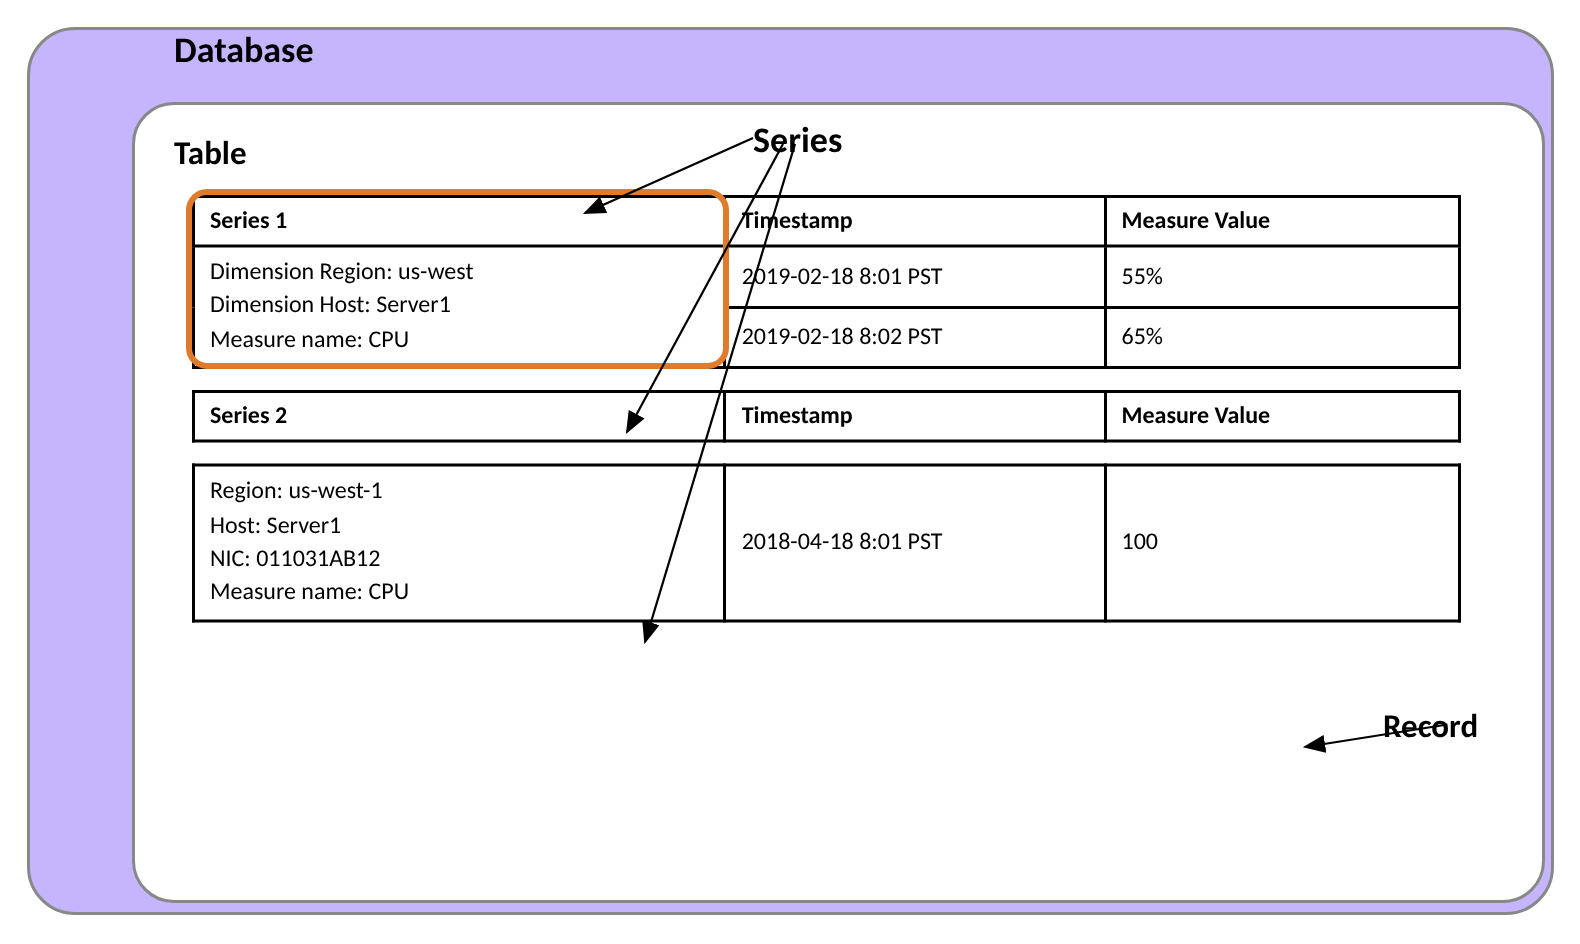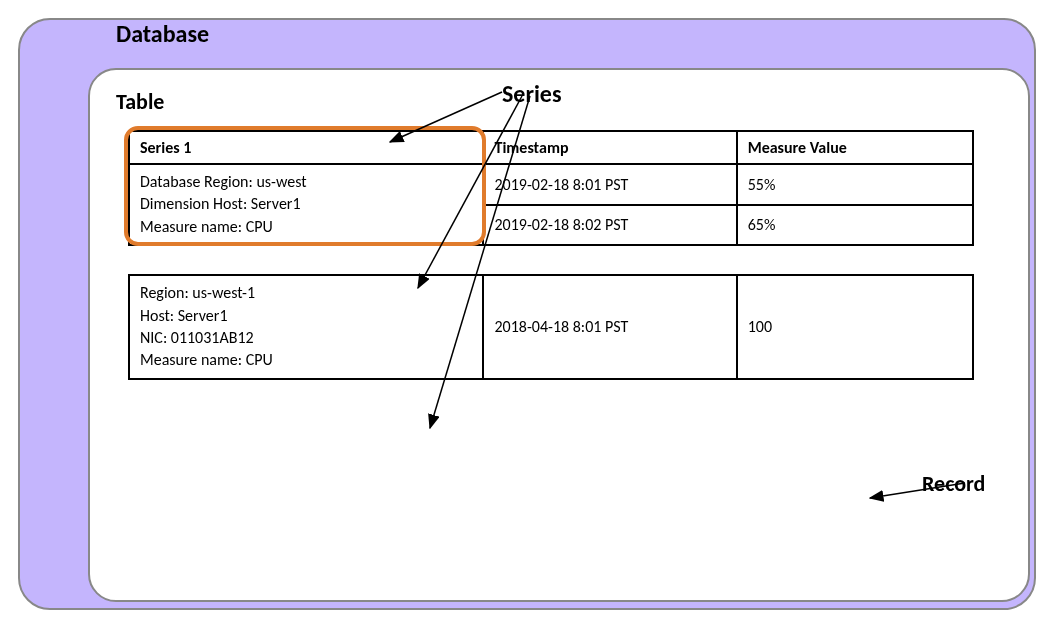--- a/index.html
+++ b/index.html
@@ -128,21 +128,21 @@
               <col class="col-val">
             </colgroup>
           <tbody>
               <tr>
             <th>Series 1</th>
             <th>Timestamp</th>
             <th>Measure Value</th>
           </tr>
           <tr>
             <td rowspan="2">
-              <div class="dim-line">Database Region: us-west</div>
+              <div class="dim-line">Dimension Region: us-west</div>
               <div class="dim-line">Dimension Host: Server1</div>
               <div class="dim-line">Measure name: CPU</div>
             </td>
             <td>2019-02-18 8:01 PST</td>
             <td>55%</td>
           </tr>
           <tr>
             <td>2019-02-18 8:02 PST</td>
             <td>65%</td>
           </tr>
@@ -150,20 +150,25 @@
           </table>
       </div>
 
       <table class="series-table">
         <colgroup>
             <col class="col-series">
             <col class="col-ts">
             <col class="col-val">
           </colgroup>
         <tbody>
+            <tr>
+          <th>Series 2</th>
+          <th>Timestamp</th>
+          <th>Measure Value</th>
+        </tr>
       </tbody>
         </table>
 
       <table class="series-table">
         <colgroup>
             <col class="col-series">
             <col class="col-ts">
             <col class="col-val">
           </colgroup>
         <tbody>

